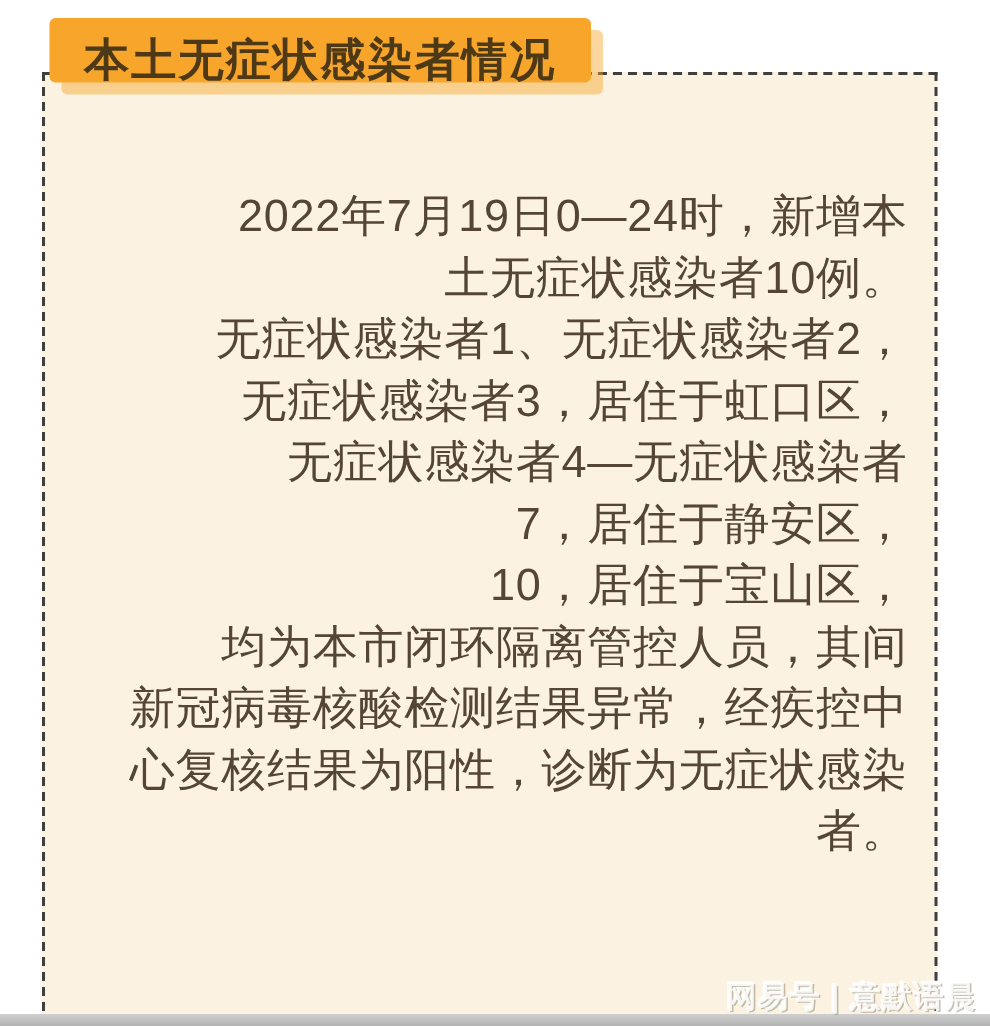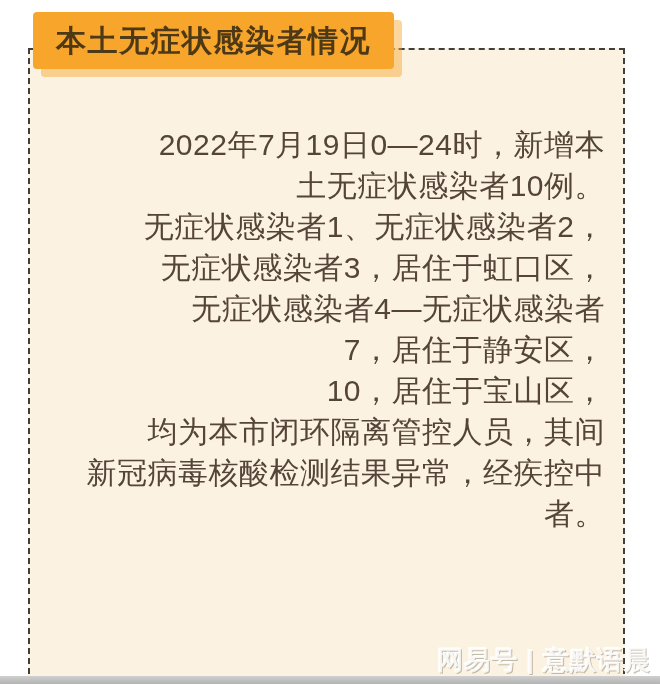--- a/index.html
+++ b/index.html
@@ -39,36 +39,36 @@
     height:41px;
     line-height:41px;
     white-space:nowrap;
     letter-spacing:0.5px;
   }
   .line.indent{ text-indent:58px; }
   .bold{ font-weight:400; }
   .badge{
     position:absolute;
     left:33px;top:12px;
-    height:57px;
+    height:43px;
     line-height:57px;
     padding:0 23px;
     background:var(--badge-bg);
     border-radius:4px;
     box-shadow:8px 8px 0 0 var(--badge-shadow);
     color:var(--badge-text);
     font-size:30px;
     font-weight:700;
     letter-spacing:1.5px;
     z-index:3;
   }
   .watermark{
     position:absolute;
     right:9px;bottom:6px;
-    font-size:26px;
+    font-size:20px;
     font-weight:700;
     color:rgba(255,255,255,0.85);
     text-shadow:1px 1px 0 rgba(150,138,115,0.55), -1px -1px 0 rgba(255,255,255,0.9);
     letter-spacing:1px;
     z-index:4;
     white-space:nowrap;
   }
   .bottom-strip{
     position:absolute;
     left:0;bottom:0;
@@ -86,19 +86,20 @@
   <div class="content">
       <div class="line indent"><span>2022年7月19日0—24时，新增本</span></div>
       <div class="line"><span>土无症状感染者10例。</span></div>
       <div class="line indent"><span class="bold">无症状感染者1、无症状感染者2</span><span>，</span></div>
       <div class="line indent"><span class="bold">无症状感染者3</span><span>，居住于虹口区，</span></div>
       <div class="line indent"><span class="bold">无症状感染者4—无症状感染者</span></div>
       <div class="line"><span class="bold">7</span><span>，居住于静安区，</span></div>
       <div class="line"><span class="bold">10</span><span>，居住于宝山区，</span></div>
       <div class="line indent"><span>均为本市闭环隔离管控人员，其间</span></div>
       <div class="line"><span>新冠病毒核酸检测结果异常，经疾控中</span></div>
+      <div class="line"><span>心复核结果为阳性，诊断为无症状感染</span></div>
       <div class="line"><span>者。</span></div>
     </div>
 </div>
 
 <div class="bottom-strip"></div>
 
 <div class="watermark">网易号 | 意默语晨</div>
 
 </body></html>

